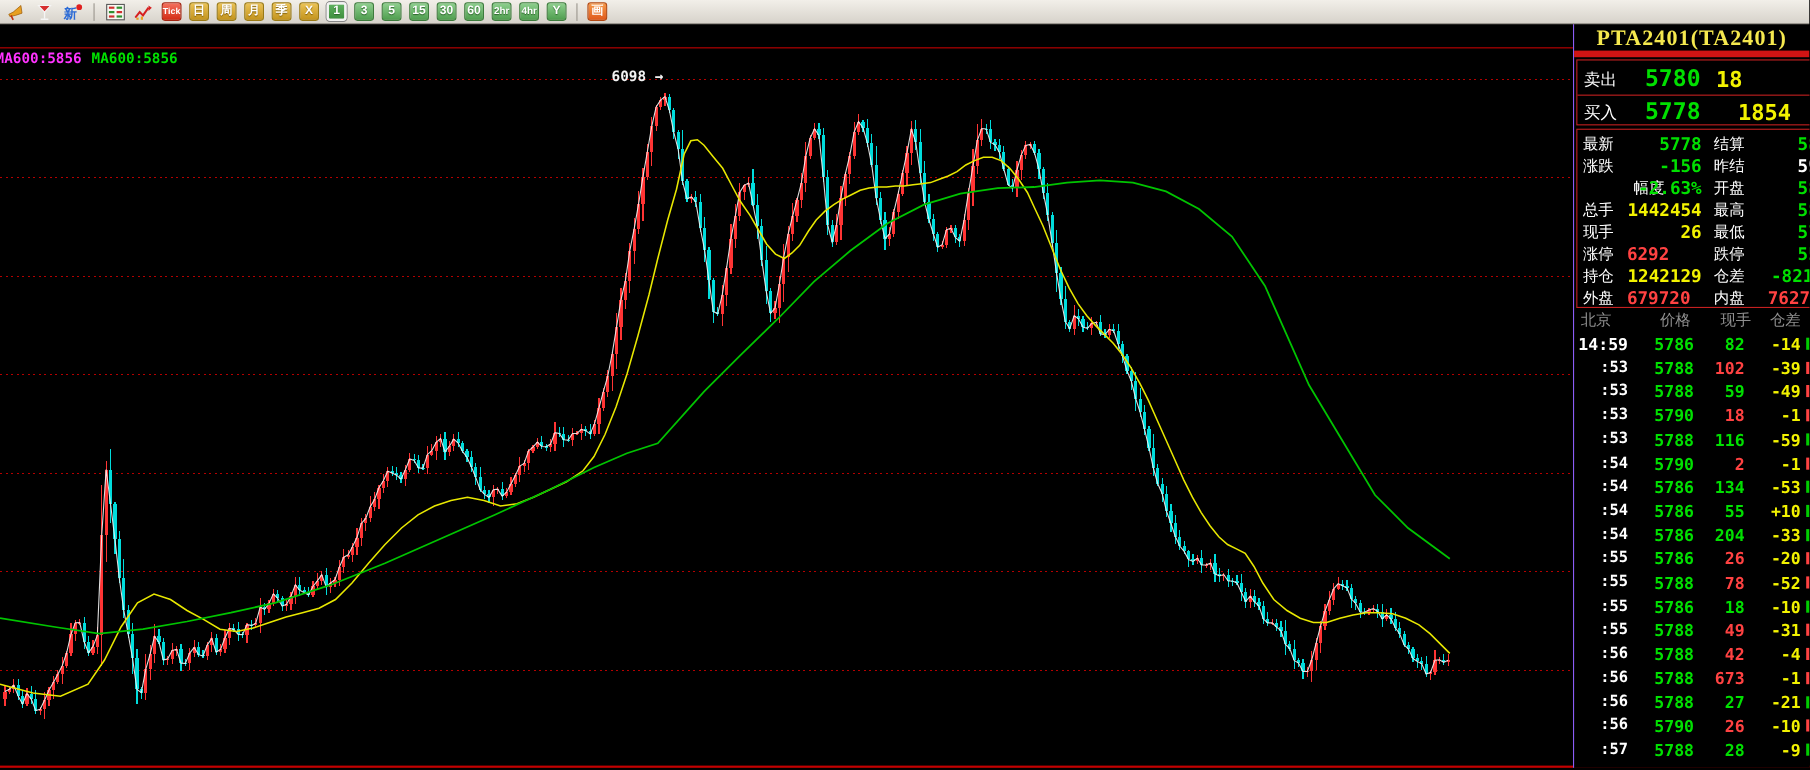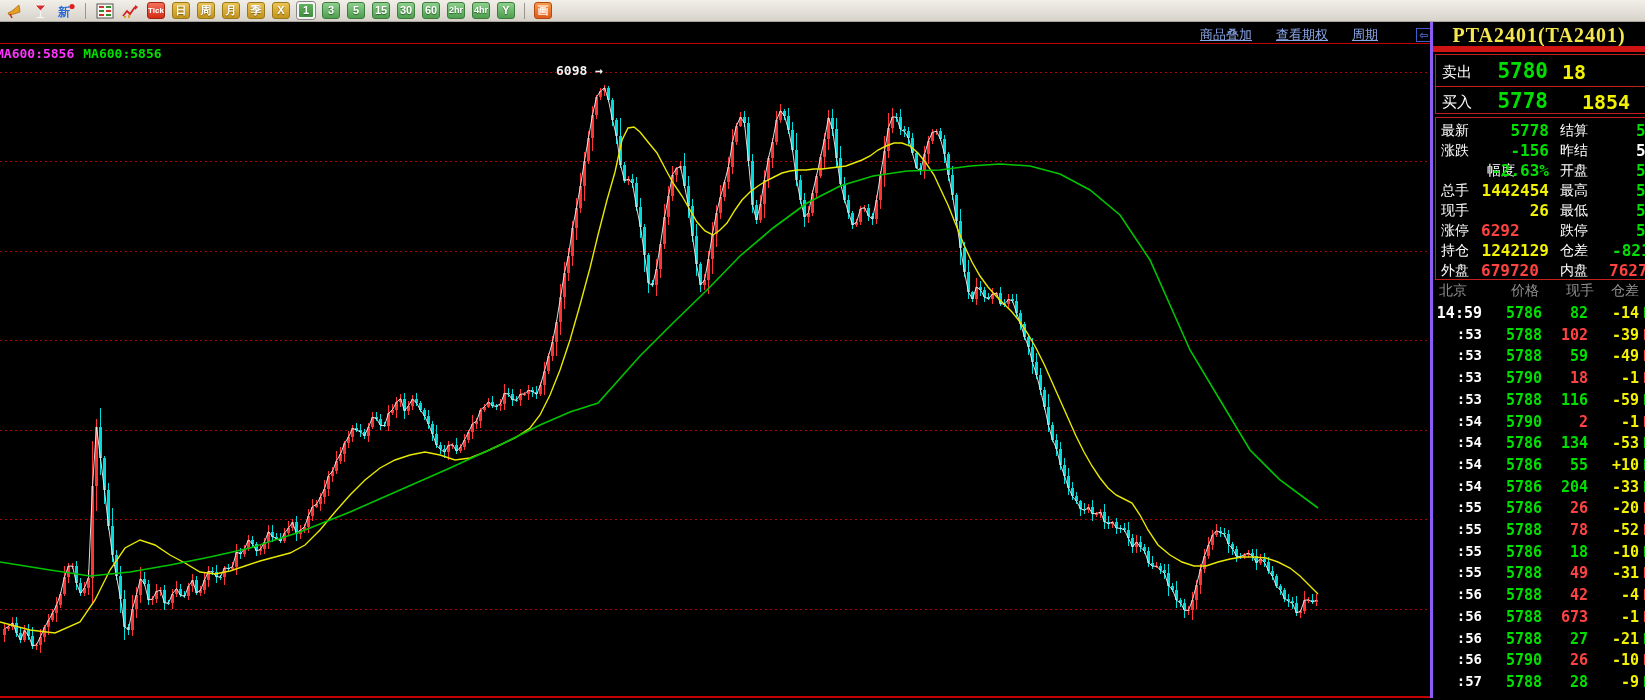--- a/index.html
+++ b/index.html
@@ -27,21 +27,21 @@
   .ma-labels span{margin-right:9px;}
   .peak-label{position:absolute;left:556px;top:63px;z-index:5;color:#f2f2f2;font-size:13px;font-weight:bold;
     font-family:"DejaVu Sans Mono",monospace;white-space:nowrap;}
   .links{position:absolute;left:1200px;top:26px;z-index:6;display:flex;align-items:center;gap:24px;}
   .links a{color:#8aa6e8;font-size:13px;text-decoration:underline;white-space:nowrap;cursor:pointer;}
   .winbtns{display:flex;gap:2px;margin-left:14px;}
   .winbtn{width:15px;height:14px;border:1px solid #3c5fd0;color:#4a6fe0;font-size:11px;line-height:12px;
     text-align:center;box-sizing:border-box;cursor:pointer;font-weight:bold;}
   .redline{position:absolute;background:#c40000;z-index:4;}
   
-  .panel{position:absolute;left:1430px;top:22px;width:215px;height:676px;border-left:3px solid #8b5cf6;
+  .panel{position:absolute;left:1430px;top:22px;width:215px;height:676px;border-left:1px solid #8b5cf6;
     box-sizing:border-box;z-index:10;background:#000;}
   .panel .title{position:absolute;left:0;top:2px;width:100%;text-align:center;color:#f5e84e;
     font-family:"Liberation Serif","DejaVu Serif",serif;font-size:20px;font-weight:bold;letter-spacing:1px;}
   .panel .band{position:absolute;left:0;top:24px;width:100%;height:6px;background:#d01414;}
   .pbox{position:absolute;left:2px;width:230px;border:1px solid #c42020;box-sizing:border-box;}
   .prow{position:absolute;left:0;width:100%;}
   .lab{position:absolute;color:#fff;font-size:14px;white-space:nowrap;}
   .num{position:absolute;font-family:"DejaVu Sans Mono",monospace;font-weight:bold;white-space:nowrap;}
   .gr{color:#00e000}.yl{color:#f2f200}.rd{color:#ff4242}.wh{color:#ffffff}
   .tick-hdr span{position:absolute;color:#8f8f8f;font-size:14px;white-space:nowrap;}
@@ -780,30 +780,20 @@
       <polyline points="4.5,628.689769868739 8.5,626.5732961972244 12.5,622.9707098882645 16.5,632.7649465957657 20.5,639.9654578180052 24.5,630.4920929041691 28.5,635.7435309598222 32.5,645.9142815144733 36.5,644.828257731162 40.5,636.6016448023729 44.5,627.4456532900222 48.5,620.4457948659547 52.5,613.1654132120311 56.5,605.3457151511684 60.5,593.9069332509922 64.5,576.8129393900745 68.5,566.0717502577851 72.5,566.0614780425094 76.5,583.4235905720852 80.5,593.4313510976111 84.5,587.7967575085349 88.5,577.5849676476792 92.5,486.2588081895374 96.5,426.94300965731964 100.5,458.19312996044755 104.5,490.3186024846509 108.5,525.8799855257384 112.5,554.6909185261466 116.5,576.339644794818 120.5,598.5621093325317 124.5,626.7318346365355 128.5,629.6583655998111 132.5,608.5905722714961 136.5,594.533083661925 140.5,578.6183912293054 144.5,583.863200718537 148.5,599.9977364172228 152.5,598.9758365862072 156.5,591.2590639842674 160.5,590.4085633279756 164.5,602.948109021876 168.5,603.0631653266028 172.5,593.710396931041 176.5,588.6082373750396 180.5,595.1360225356184 184.5,596.4199249283411 188.5,586.2284724423662 192.5,580.3379457280971 196.5,592.7873225314543 200.5,590.406199645251 204.5,580.0270316447131 208.5,571.344290361274 212.5,572.2323177452199 216.5,576.7222521733493 220.5,576.9675961453468 224.5,567.8949055080302 228.5,568.5448931241408 232.5,566.7525619203225 236.5,552.1193879875354 240.5,553.8722964585759 244.5,548.632143068593 248.5,539.9034738563932 252.5,543.9415548322722 256.5,551.0507988249883 260.5,549.2958948551677 264.5,541.9556546593085 268.5,531.6254490204155 272.5,536.6285219402052 276.5,538.6136485654861 280.5,540.9876499590464 284.5,533.1603821469471 288.5,528.0464518209919 292.5,522.4069577087648 296.5,533.5483866967261 300.5,530.02080083685 304.5,526.9484211932868 308.5,515.5522746811621 312.5,506.5388703234494 316.5,504.3870091512799 320.5,496.9201084752567 324.5,488.7365103266202 328.5,475.8304618028924 332.5,471.2987754982896 336.5,460.7790419468656 340.5,454.0436699138954 344.5,443.4313643174246 348.5,437.0860535125248 352.5,428.42239109799266 356.5,429.9047329504974 360.5,431.96286126133054 364.5,435.59040440106764 368.5,427.0650959671475 372.5,417.2713580154814 376.5,418.52776344213635 380.5,425.45410731295124 384.5,425.55972514348105 388.5,413.3701992118731 392.5,409.7919513648376 396.5,402.1924323248677 400.5,398.6602446739562 404.5,410.72418881580234 408.5,405.71968305204064 412.5,399.1745550581254 416.5,402.71924529084936 420.5,410.3294415664859 424.5,415.6654431633651 428.5,424.2670757113956 432.5,433.94683939311653 436.5,445.20772214839235 440.5,449.39867039071396 444.5,452.1521090674214 448.5,445.28465687530115 452.5,444.6996206520125 456.5,450.98693100130185 460.5,447.4246552423574 464.5,439.9033142789267 468.5,432.17290116567165 472.5,423.68807107256725 476.5,421.2982069887221 480.5,409.9206948829815 484.5,406.5668433913961 488.5,401.8807015833445 492.5,405.844568870496 496.5,406.17826834879816 500.5,403.6789588467218 504.5,393.3368449737318 508.5,394.1475082980469 512.5,399.72662255261093 516.5,400.0478048068471 520.5,394.1121532949619 524.5,393.95260864915326 528.5,390.3867473625578 532.5,391.5089288605377 536.5,394.4205099395476 540.5,385.12141867680475 544.5,370.8059880337678 548.5,356.0646662642248 552.5,341.9054100285284 556.5,321.76945321494713 560.5,297.4480812577531 564.5,272.68398746242747 568.5,255.5886881761253 572.5,228.26646906835958 576.5,207.98543195286766 580.5,185.6239129025489 584.5,160.79076924175024 588.5,137.95091807004064 592.5,114.8349518510513 596.5,97.15809685643762 600.5,90.97883694758639 604.5,87.8045384422876 608.5,100.20154733443633 612.5,120.20664929505438 616.5,135.69440491311252 620.5,164.93307099398226 624.5,180.6647748341784 628.5,179.03742828499526 632.5,183.42036767629907 636.5,207.03505043359473 640.5,226.9105668719858 644.5,254.85724239656702 648.5,283.2636349215172 652.5,285.2507046023384 656.5,268.52215168299153 660.5,243.67364514339715 664.5,216.832282373216 668.5,196.33288806304336 672.5,174.7618752126582 676.5,168.48565316246822 680.5,166.43437506631017 684.5,186.07741939183325 688.5,205.89677114179358 692.5,236.3503361037001 696.5,264.4017995428294 700.5,284.78404363757 704.5,280.3083206261508 708.5,258.62429534317926 712.5,233.7473836201243 716.5,212.8954624729231 720.5,196.71130812494084 724.5,181.98263658490032 728.5,166.56014642491937 732.5,142.08906874340028 736.5,125.62032184936106 740.5,117.13039754098281 744.5,123.09154089074582 748.5,161.3251777999103 752.5,204.68125511612743 756.5,219.95625581080094 760.5,204.48303310200572 764.5,179.54893897240981 768.5,158.00469377543777 772.5,141.5598298306577 776.5,120.08068074472249 780.5,110.65183566370979 784.5,116.11135997017846 788.5,129.84690347826108 792.5,150.0783398495987 796.5,179.60991761367768 800.5,199.76321261143312 804.5,216.91658254573122 808.5,212.85051105124876 812.5,192.82529792468995 816.5,175.971895694267 820.5,157.34857688378543 824.5,139.0184697136283 828.5,117.63544739875942 832.5,129.2252955827862 836.5,157.51052678283304 840.5,183.55182738462463 844.5,199.542520894669 848.5,212.71240040985867 852.5,224.7271604621783 856.5,222.44400227814913 860.5,208.82599741220474 864.5,207.58283672574908 868.5,215.7589122657664 872.5,219.21504638716578 876.5,199.91508891247213 880.5,174.6630472294055 884.5,151.10988465091214 888.5,127.52493686322123 892.5,116.83015609160066 896.5,117.19639989640564 900.5,129.4355889512226 904.5,131.47952427715063 908.5,138.39497699728236 912.5,153.39434308791533 916.5,167.91681741829962 920.5,171.29453596565872 924.5,154.45779969310388 928.5,140.7679293085821 932.5,132.17002504738048 936.5,131.33128394465894 940.5,139.08832669490948 944.5,153.77608198532835 948.5,175.35586364986375 952.5,195.28535656630993 956.5,220.97854550741613 960.5,248.25475647160783 964.5,272.1669222675264 968.5,292.31649854034185 972.5,298.9281178484671 976.5,287.0036583445035 980.5,289.8799916850403 984.5,297.23614821676165 988.5,298.55076163541526 992.5,294.0878653898835 996.5,293.0903332545422 1000.5,303.71744534233585 1004.5,304.15095307538286 1008.5,299.4136228468269 1012.5,300.89375039516017 1016.5,312.7976139523089 1020.5,323.7482209005393 1024.5,336.9485837528482 1028.5,346.5899350056425 1032.5,362.48523155925795 1036.5,374.80137878563255 1040.5,390.4039976252243 1044.5,407.0046983966604 1048.5,425.46484629251063 1052.5,439.7350976844318 1056.5,448.64927279530093 1060.5,464.8794897729531 1064.5,475.878815215081 1068.5,487.8231900916435 1072.5,496.3834264231846 1076.5,501.25206708861515 1080.5,508.61057038838044 1084.5,510.38314311532304 1088.5,507.4555161469616 1092.5,513.671982282307 1096.5,513.5240701185539 1100.5,512.0986825977452 1104.5,521.6872601318173 1108.5,523.5891336309724 1112.5,522.2954773702659 1116.5,528.1452972311527 1120.5,528.218063545879 1124.5,530.0015622843057 1128.5,538.3672523493879 1132.5,546.8322533755563 1136.5,542.0423447517678 1140.5,547.1968303956091 1144.5,551.0187412621453 1148.5,562.6643985379487 1152.5,566.2823281763121 1156.5,566.1538392165676 1160.5,570.1760170832276 1164.5,573.2890787366778 1168.5,585.6953304088674 1172.5,589.6575372535735 1176.5,600.3094105301425 1180.5,602.8330218056217 1184.5,610.4484112141654 1188.5,610.317052803468 1192.5,599.8005123212934 1196.5,584.7768600713462 1200.5,569.1652688388713 1204.5,555.8016658071429 1208.5,545.025822123047 1212.5,535.253023117315 1216.5,530.6766983885318 1220.5,532.6044787620194 1224.5,534.4504404785112 1228.5,544.3960656970739 1232.5,548.6219139322639 1236.5,556.3455801419914 1240.5,556.5539504941553 1244.5,554.5033338367939 1248.5,553.3242081147619 1252.5,555.9143677703105 1256.5,562.5330600091256 1260.5,558.8815123056993 1264.5,562.4866380859166 1268.5,570.6836818722077 1272.5,576.28402993083 1276.5,586.2592639797367 1280.5,590.0810288335197 1284.5,598.5363794714212 1288.5,601.3249878883362 1292.5,603.4360316130333 1296.5,612.7642162130214 1300.5,611.3292205431499 1304.5,600.2279774136841 1308.5,599.7721657762304 1312.5,602.0990656656213 1316.5,600.2496980535798" fill="none" stroke="#f0f0f0" stroke-width="1" opacity="0.92"></polyline>
       <polyline points="0,622 30,630 55,633 80,622 95,600 110,570 125,548 140,540 155,545 170,555 185,563 200,572 215,574 230,571 245,566 260,561 275,557 290,553 305,545 320,530 335,512 350,495 365,480 380,468 395,460 410,455 425,452 440,455 455,460 470,458 485,452 500,445 515,438 530,428 540,415 550,395 560,370 570,340 580,305 590,268 598,235 607,200 615,172 622,140 628,128 634,127 640,132 648,142 657,153 666,170 673,183 682,196 690,210 697,222 705,231 713,235 720,230 727,223 735,210 742,200 750,192 758,186 766,181 774,177 782,173 790,171 798,170 806,170 814,169 822,169 830,168 838,167 846,166 854,163 862,160 870,156 878,150 886,146 894,143 902,143 910,146 918,153 926,163 934,175 940,188 948,205 956,225 964,245 972,262 980,276 988,287 996,296 1004,304 1012,312 1020,322 1028,334 1036,348 1044,364 1052,382 1060,400 1068,418 1076,436 1084,452 1092,466 1100,478 1108,488 1116,495 1124,499 1132,503 1140,515 1148,530 1158,545 1170,555 1182,562 1194,566 1206,566 1218,562 1230,559 1242,557 1254,557 1266,558 1278,562 1290,568 1300,576 1310,586 1318,594" fill="none" stroke="#e8e800" stroke-width="1.4"></polyline>
       <polyline points="0,562 50,570 90,576 130,572 170,565 210,557 250,548 300,532 350,512 400,490 450,468 500,445 540,425 570,412 598,403 640,356 673,323 707,290 740,256 773,228 807,203 840,186 873,176 907,171 940,170 970,166 1000,164 1030,166 1060,174 1090,190 1120,215 1150,260 1190,350 1220,400 1250,450 1280,480 1318,508" fill="none" stroke="#00c400" stroke-width="1.6"></polyline>
     </svg>
 
 <div class="ma-labels" id="maLabels"><span style="color: rgb(255, 51, 255);">MA600:5856</span><span style="color: rgb(0, 224, 0);">MA600:5856</span></div>
 <div class="peak-label">
   <span>6098</span>
   <span>→</span>
 </div>
-<div class="links" id="chartLinks">
-      <a>商品叠加</a>
-      <a>查看期权</a>
-      <a>周期</a>
-      <div class="winbtns">
-        <div class="winbtn">⇦</div>
-        <div class="winbtn">⇨</div>
-        <div class="winbtn">◫</div>
-      </div>
-    </div>
 
 <div class="redline" style="left:0;top:43px;width:1430px;height:1px;"></div>
 <div class="redline" style="left:0;top:696px;width:1645px;height:2px;"></div>
 
 <div class="panel" id="quotePanel">
   <div class="title">PTA2401(TA2401)</div>
   <div class="band"></div>
   <div class="pbox" id="bidaskBox" style="top: 32px; height: 60px; width: 230px;">
         <div class="prow" style="top: 3px; height: 28px;">
           <span class="lab" style="left:6px;top:5px;font-size:15px;">卖出</span>

